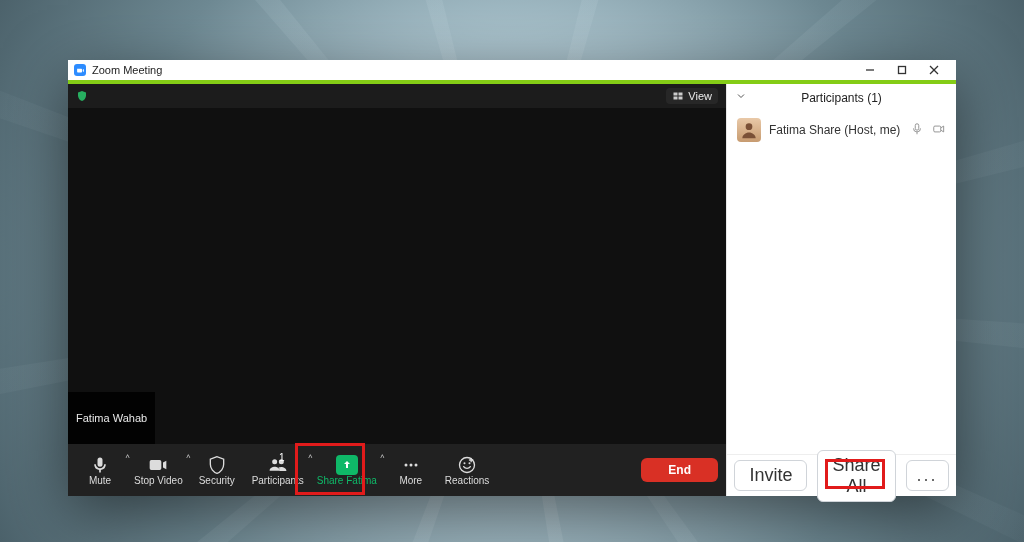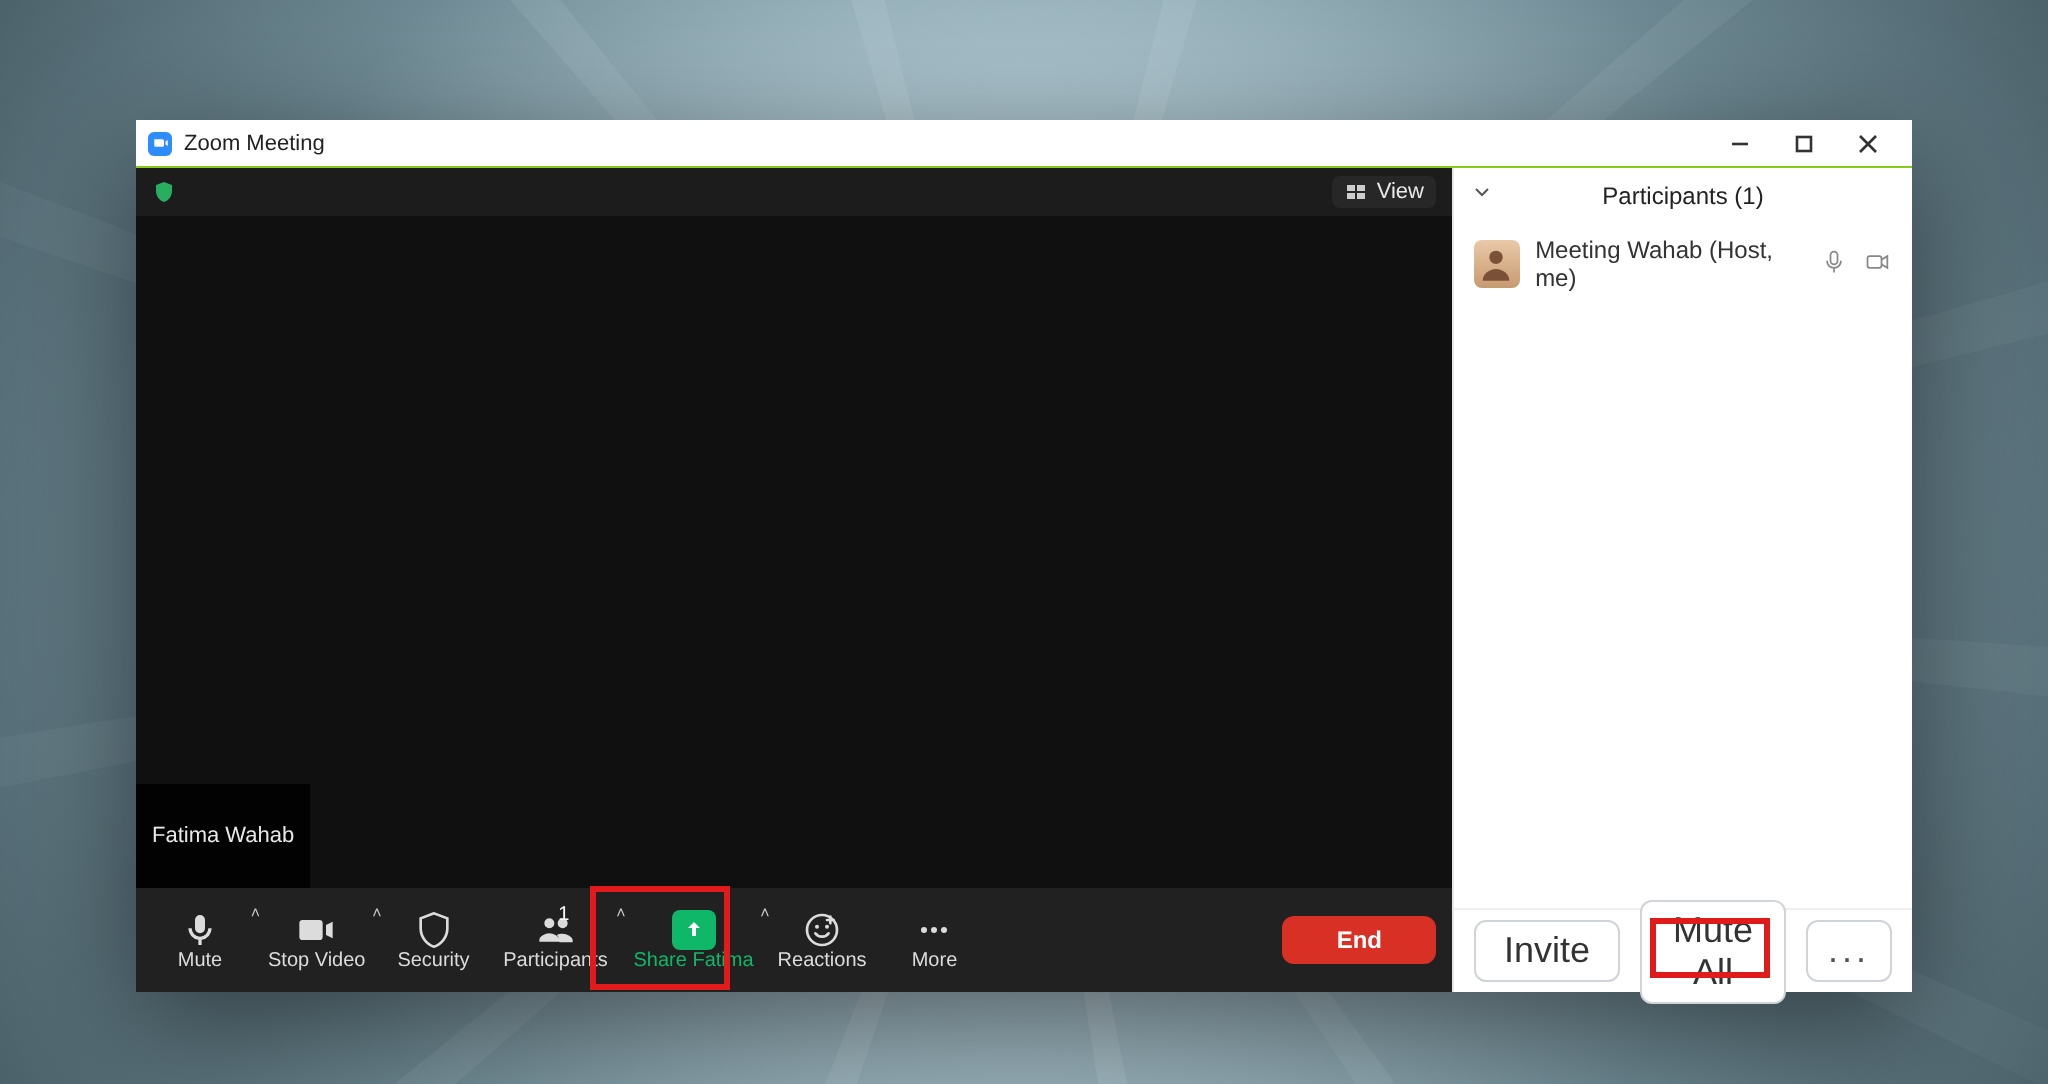--- a/index.html
+++ b/index.html
@@ -37,21 +37,21 @@
     background: #fff;
     box-shadow: 0 18px 60px rgba(0,0,0,0.55);
     display:flex; flex-direction:column;
   }
   .titlebar {
     height: 24px;
     background: var(--zoom-titlebar);
     display:flex; align-items:center;
     padding: 0 6px;
     font-size: 11px; color:#222;
-    border-bottom: 1px solid #84cc16;
+    border-bottom: 4px solid #84cc16;
   }
   .titlebar .app-icon {
     width:12px; height:12px; border-radius:3px;
     background:#2d8cff; margin-right:6px;
     display:flex; align-items:center; justify-content:center;
   }
   .titlebar .app-icon svg { width:9px; height:9px; fill:#fff; }
   .titlebar .win-ctrl { margin-left:auto; display:flex; gap:0; }
   .titlebar .win-ctrl span {
     width:32px; height:24px; display:flex; align-items:center; justify-content:center;
@@ -297,39 +297,39 @@
                 </svg>
             </span>
           </span>
           <span class="tb-label">Share Fatima</span>
           <span class="caret" style="color:#c9c9c9;">˄</span>
         </div>
 
         <div class="tb-item">
           <span class="ic">
             <svg viewBox="0 0 24 24">
+                <circle cx="6" cy="12" r="1.8"></circle>
+                <circle cx="12" cy="12" r="1.8"></circle>
+                <circle cx="18" cy="12" r="1.8"></circle>
+              </svg>
+          </span>
+          <span class="tb-label">More</span>
+        </div>
+
+        <div class="tb-item">
+          <span class="ic">
+            <svg viewBox="0 0 24 24">
                 <circle cx="12" cy="12" r="9" fill="none" stroke="#dcdcdc" stroke-width="1.6"></circle>
                 <circle cx="9" cy="10" r="1.2" fill="#dcdcdc"></circle>
                 <circle cx="15" cy="10" r="1.2" fill="#dcdcdc"></circle>
                 <path d="M8 14c1 1.5 2.5 2 4 2s3-.5 4-2" fill="none" stroke="#dcdcdc" stroke-width="1.6" stroke-linecap="round"></path>
                 <path d="M17 4v4m-2-2h4" stroke="#dcdcdc" stroke-width="1.6" stroke-linecap="round"></path>
               </svg>
           </span>
           <span class="tb-label">Reactions</span>
-        </div>
-
-        <div class="tb-item">
-          <span class="ic">
-            <svg viewBox="0 0 24 24">
-                <circle cx="6" cy="12" r="1.8"></circle>
-                <circle cx="12" cy="12" r="1.8"></circle>
-                <circle cx="18" cy="12" r="1.8"></circle>
-              </svg>
-          </span>
-          <span class="tb-label">More</span>
         </div>
 
         <div class="spacer"></div>
         <button class="end-btn">End</button>
       </div>
     </div>
 
     <div class="participants-panel">
       <div class="pp-header">
         <span class="collapse">
@@ -340,40 +340,40 @@
         <span>Participants (1)</span>
       </div>
       <div class="pp-list">
         <div class="pp-row">
           <span class="avatar">
             <svg viewBox="0 0 24 24">
                 <circle cx="12" cy="8" r="4" fill="#7a5036"></circle>
                 <path d="M4 22c0-4 4-7 8-7s8 3 8 7" fill="#7a5036"></path>
               </svg>
           </span>
-          <span>Meeting Wahab (Host, me)</span>
+          <span>Fatima Share (Host, me)</span>
           <span class="row-icons">
             <span>
               <svg viewBox="0 0 24 24">
                   <rect x="9" y="3" width="6" height="11" rx="3"></rect>
                   <path d="M6 11a6 6 0 0 0 12 0M12 17v4"></path>
                 </svg>
             </span>
             <span>
               <svg viewBox="0 0 24 24">
                   <rect x="3" y="7" width="12" height="10" rx="2"></rect>
                   <path d="M15 10l5-3v10l-5-3"></path>
                 </svg>
             </span>
           </span>
         </div>
       </div>
       <div class="pp-footer">
         <button>Invite</button>
-        <button>Mute All</button>
+        <button>Share All</button>
         <button class="more">...</button>
       </div>
     </div>
   </div>
 
   <div class="highlight-box" style="left:227px; top:383px; width:70px; height:52px;"></div>
   <div class="highlight-box" style="left:757px; top:399px; width:60px; height:30px;"></div>
 
 </div>
 

